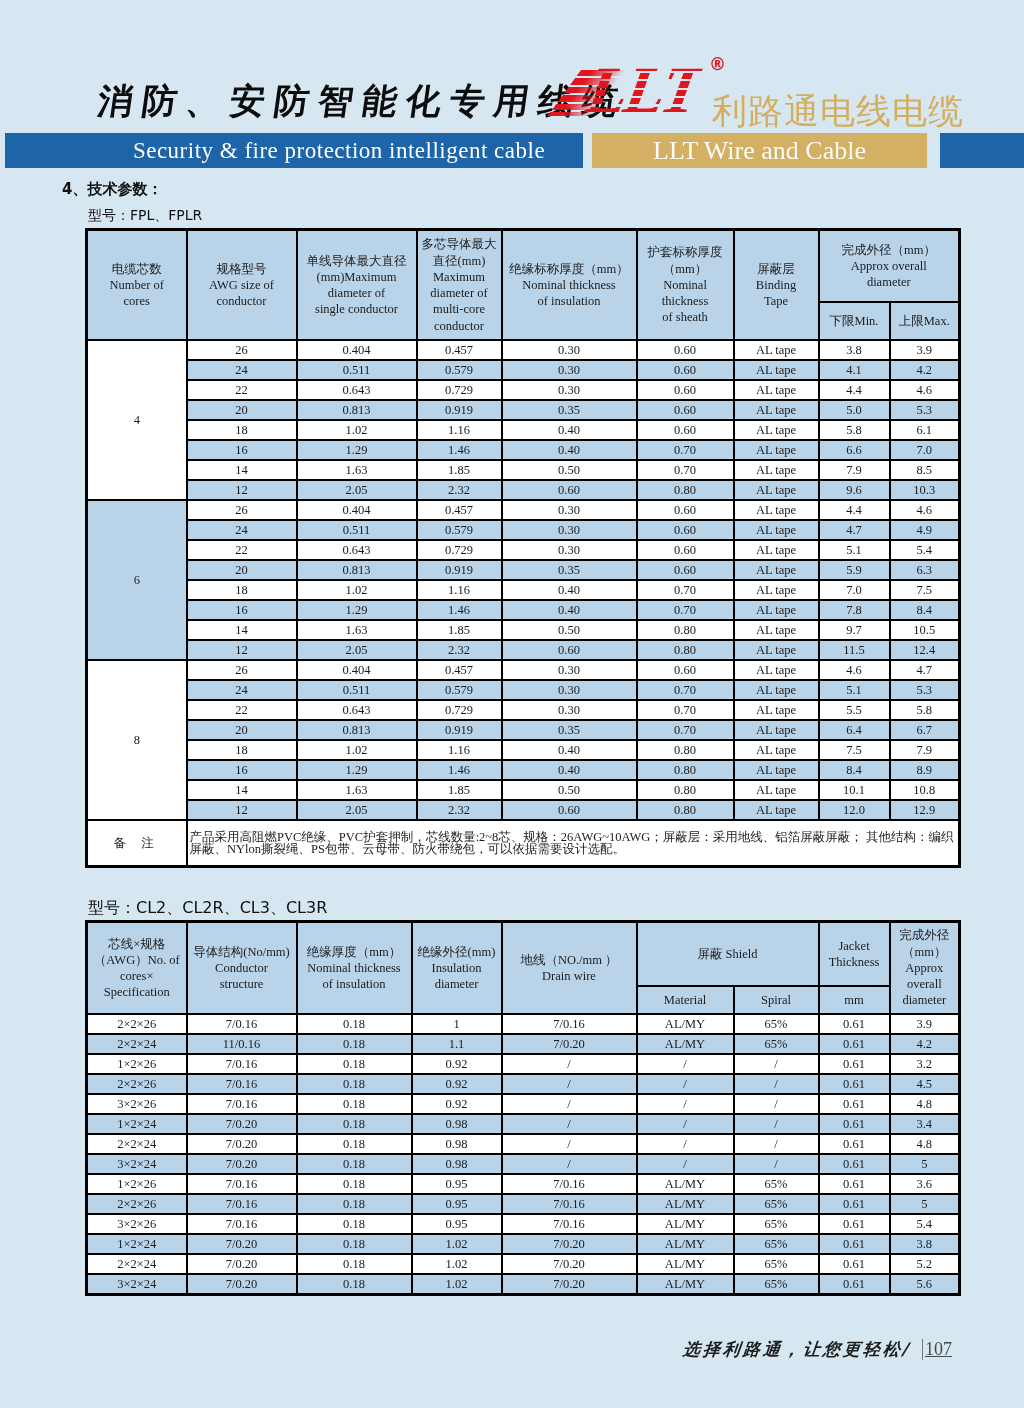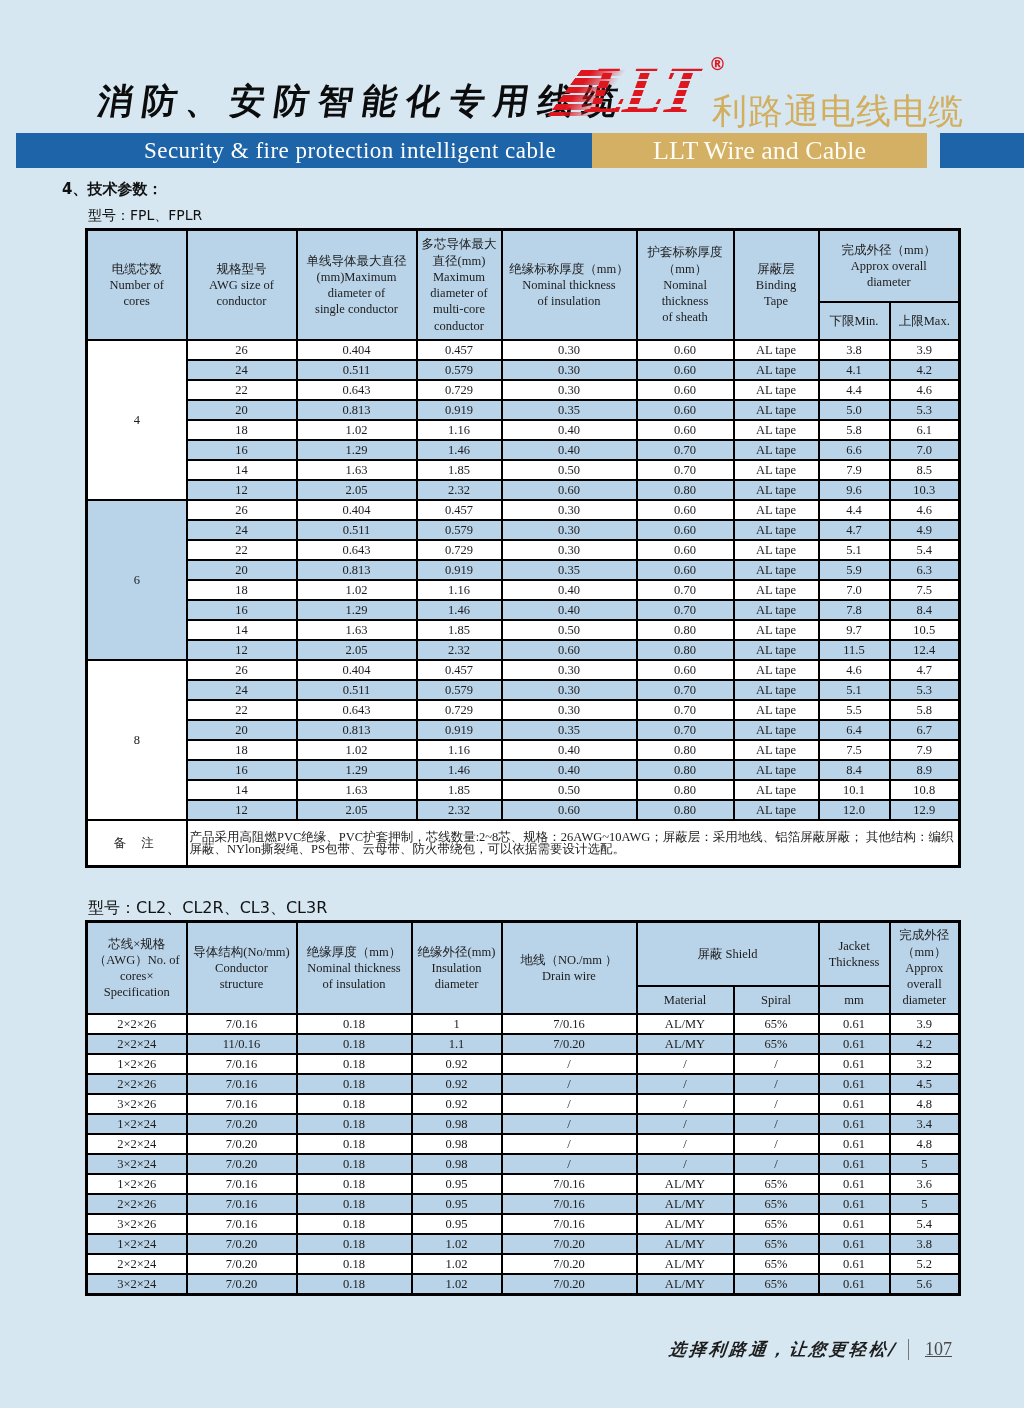--- a/index.html
+++ b/index.html
@@ -9,21 +9,21 @@
     font-family:"DejaVu Sans","Liberation Sans",sans-serif;
     color:#111; overflow:hidden;
   }
   
   .title-cn {
     position:absolute; left:98px; top:78px;
     font-size:35px; font-weight:bold; letter-spacing:9px;
     transform:skewX(-8deg); color:#0c0c0c; white-space:nowrap;
   }
   .bar-blue-left {
-    position:absolute; left:16px; top:133px; width:578px; height:35px;
+    position:absolute; left:5px; top:133px; width:578px; height:35px;
     background:var(--accent-blue,#1d64a8);
     display:flex; align-items:center; justify-content:center;
   }
   .bar-blue-left span {
     font-family:"Liberation Serif","DejaVu Serif",serif;
     color:#fff; font-size:23px; letter-spacing:.5px; padding-left:90px;
   }
   .bar-gold {
     position:absolute; left:592px; top:133px; width:335px; height:35px;
     background:var(--accent-gold,#d4b065);
@@ -101,21 +101,21 @@
   .footer-right {
     position:absolute; right:72px; top:1338px;
     display:flex; align-items:baseline;
   }
   .footer-slogan {
     font-weight:bold; font-style:italic; font-size:17px; letter-spacing:3px;
     color:#1d1d1d; transform:skewX(-6deg); margin-right:10px;
   }
   .footer-page {
     font-family:"Liberation Serif","DejaVu Serif",serif;
-    font-size:18px; color:#4a4a4a; border-left:1px solid #777; padding-left:16px;text-decoration:underline;
+    font-size:18px; color:#4a4a4a; border-left:1px solid #777; padding-left:2px;text-decoration:underline;
   }
 </style>
 </head>
 <body>
 
 <div class="page">
 
   <div class="title-cn">消防、安防智能化专用线缆</div>
 
   <div class="logo">

